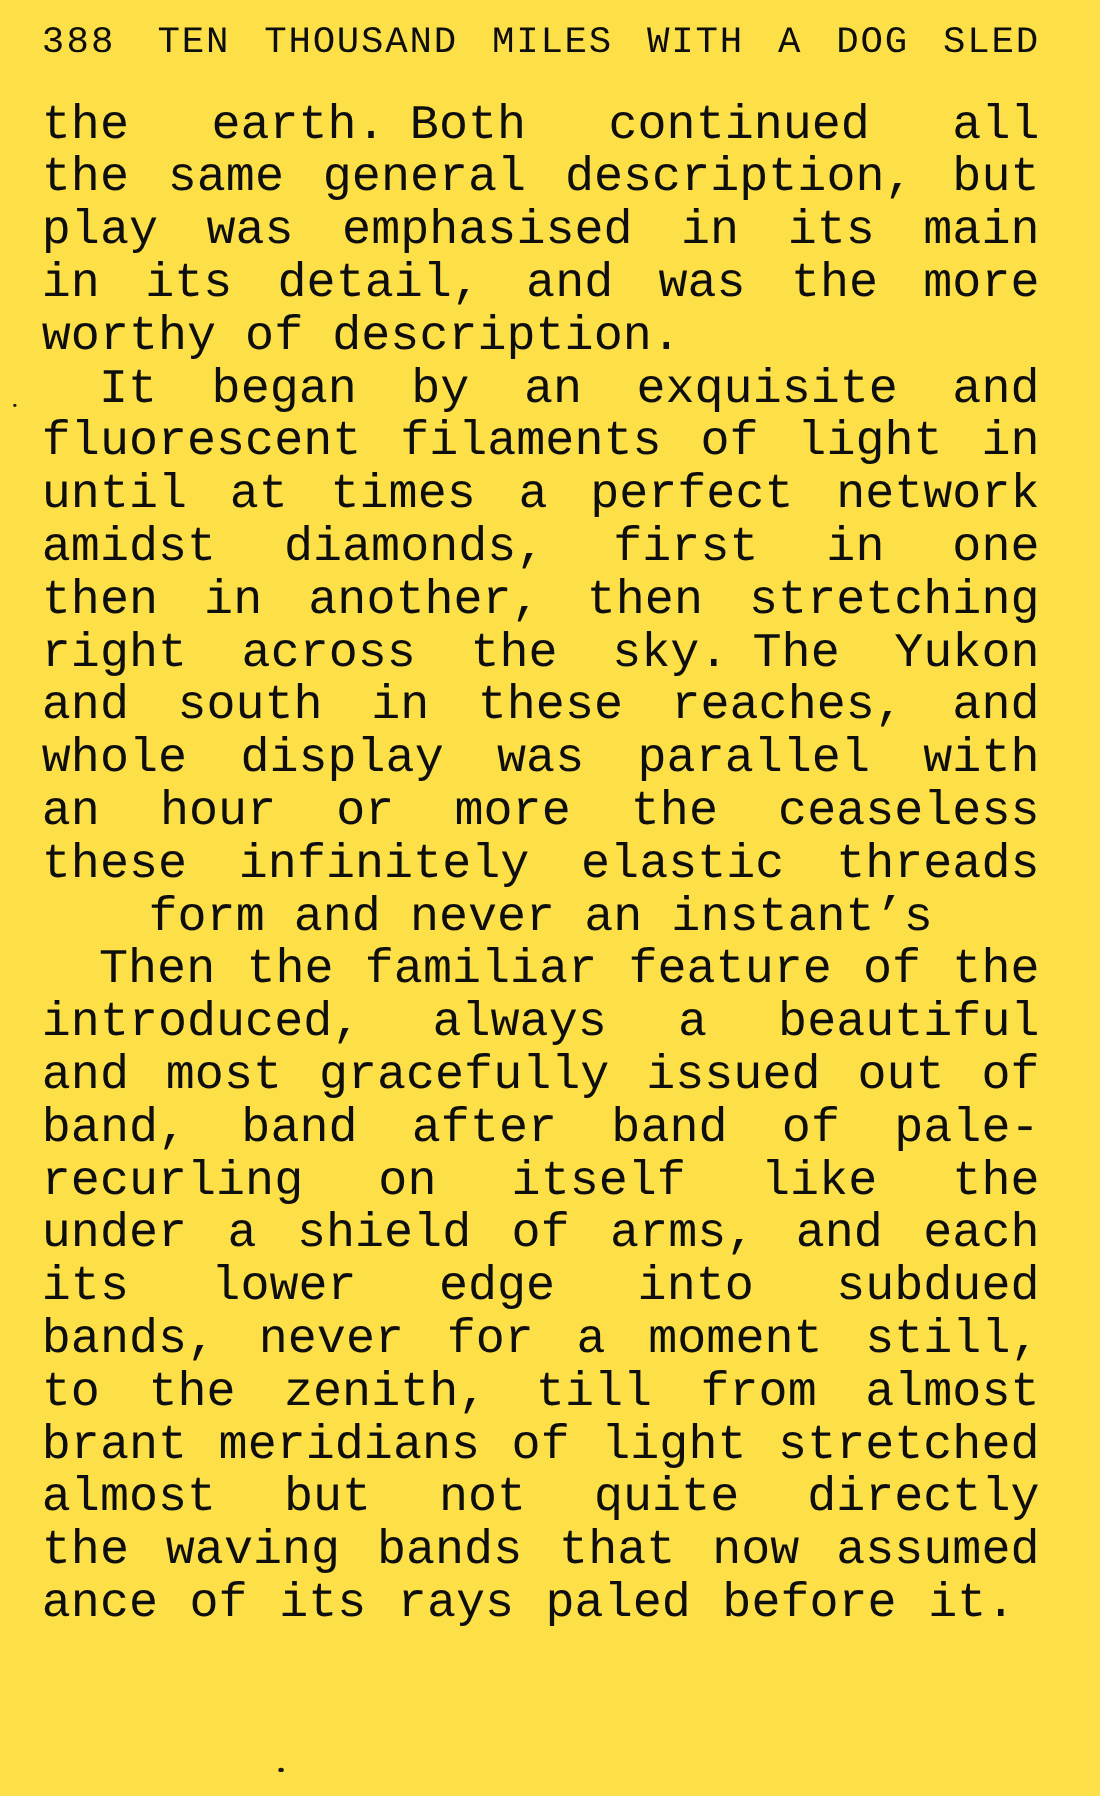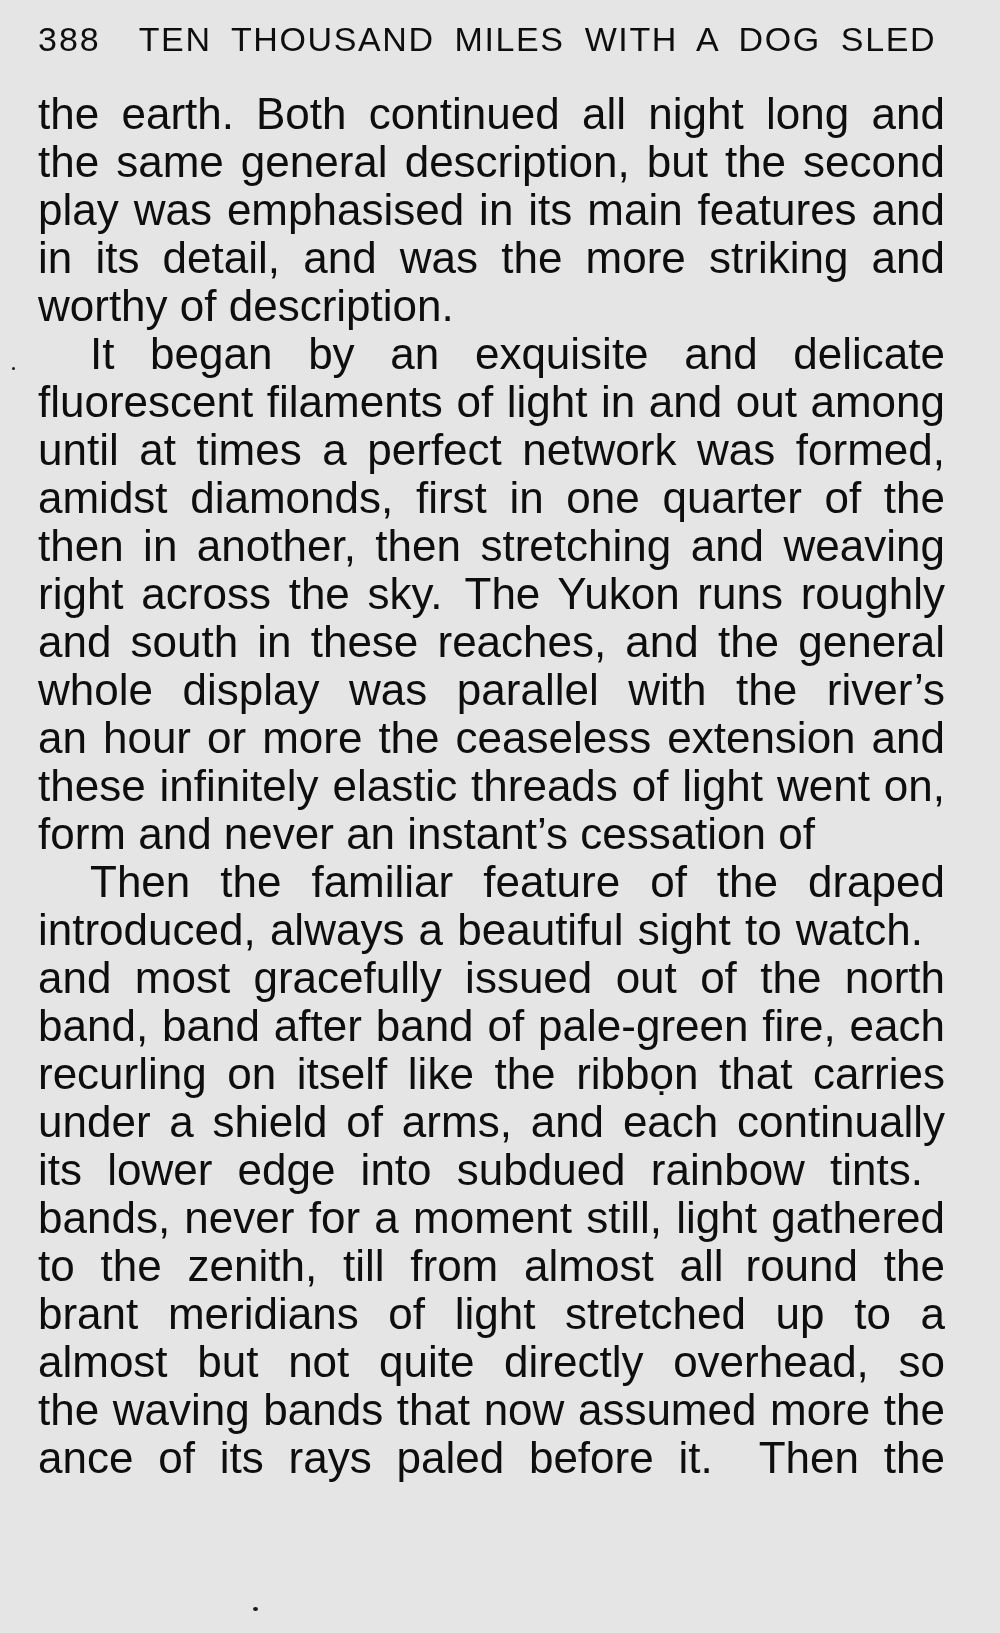--- a/index.html
+++ b/index.html
@@ -4,23 +4,23 @@
 <style>
   html, body {
     margin: 0;
     padding: 0;
     background: #ffffff;
   }
   .page {
     position: relative;
     width: 1000px;
     height: 1633px;
-    background: #e5e5e5;
+    background: #fde047;
     color: #0e0e0e;
-    font-family: Liberation Sans, sans-serif;
+    font-family: Liberation Mono, monospace;
     overflow: hidden;
   }
   .running-header {
     position: absolute;
     top: 18px;
     left: 38px;
     right: 50px;
     display: flex;
     align-items: baseline;
     gap: 38px;
@@ -49,21 +49,21 @@
     text-align: justify;
     text-align-last: justify;
     text-justify: inter-word;
     overflow: hidden;
     white-space: normal;
   }
   .line.indent {
     padding-left: 52px;
   }
   .line.no-justify {
-    text-align: left;
+    text-align: center;
     text-align-last: left;
   }
   .speck {
     position: absolute;
     background: #1a1a1a;
     border-radius: 50%;
   }
   .speck-left {
     left: 12px;
     top: 367px;

